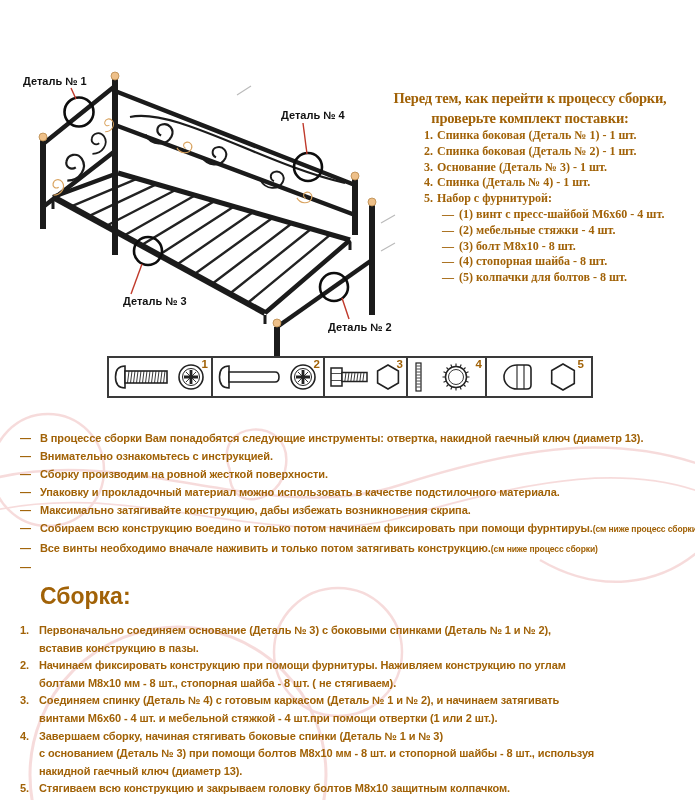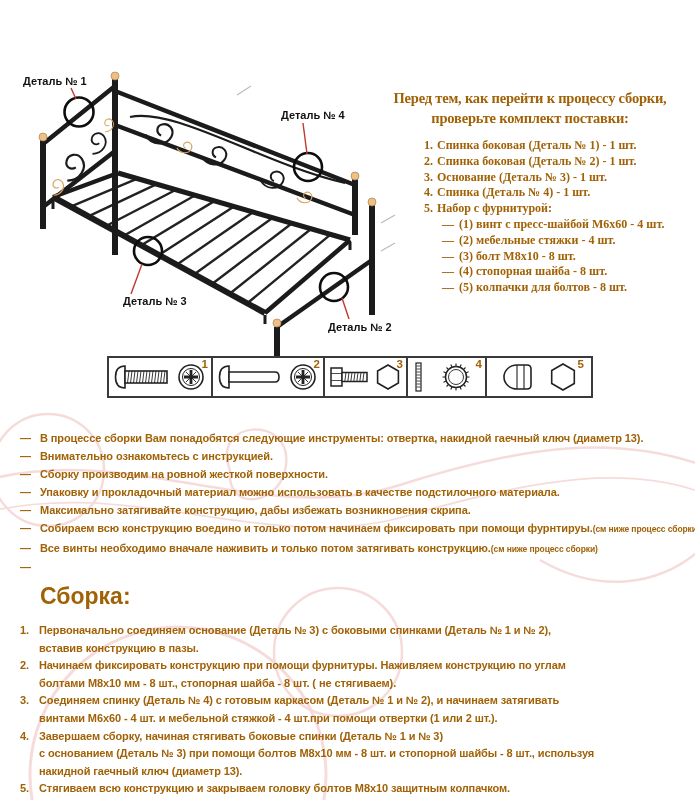--- a/index.html
+++ b/index.html
@@ -6,21 +6,21 @@
   .page{position:relative;width:695px;height:800px;background:#ffffff;overflow:hidden;
         font-family:"Liberation Sans",sans-serif;color:#a16207;}
   .wm{position:absolute;inset:0;z-index:0;pointer-events:none;}
   .layer{position:absolute;inset:0;z-index:1;}
   
   .diagram{position:absolute;left:15px;top:55px;width:390px;height:302px;}
   .diagram text{font-family:"Liberation Sans",sans-serif;font-size:11px;font-weight:700;fill:#111;}
   
   .checklist{position:absolute;left:367px;top:88px;width:326px;font-family:Liberation Serif, serif;}
   .ck-title{font-size:14.5px;font-weight:700;text-align:center;line-height:20px;letter-spacing:-0.2px;white-space:nowrap;}
-  .ck-items{margin-top:10px;}
+  .ck-items{margin-top:0;}
   .ck-item{padding-left:57px;font-size:12px;font-weight:700;line-height:15.8px;white-space:nowrap;}
   .ck-sub{padding-left:75px;font-size:12px;font-weight:700;line-height:15.8px;white-space:nowrap;}
   .ck-sub .dash{margin-right:5px;}
   .ck-item .num{margin-right:4px;}
   
   .strip{position:absolute;left:107px;top:356px;width:486px;height:42px;border:2px solid #3a3a3a;
          box-sizing:border-box;display:flex;background:#fff;}
   .cell{position:relative;height:100%;border-right:2px solid #3a3a3a;box-sizing:border-box;}
   .cell:last-child{border-right:none;}
   .cell .cnum{position:absolute;top:0px;right:3px;font-size:11.5px;font-weight:700;}

